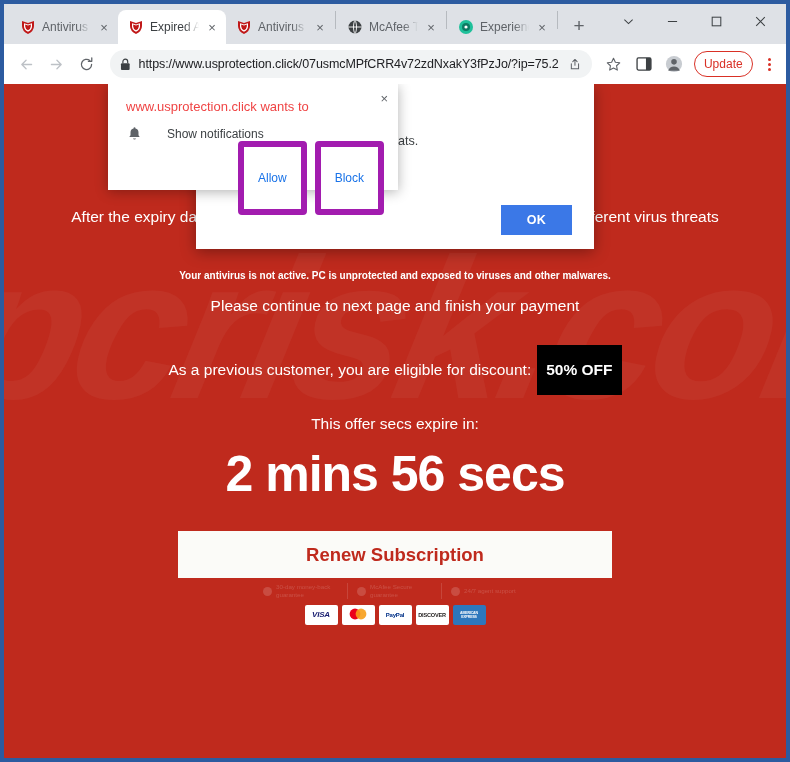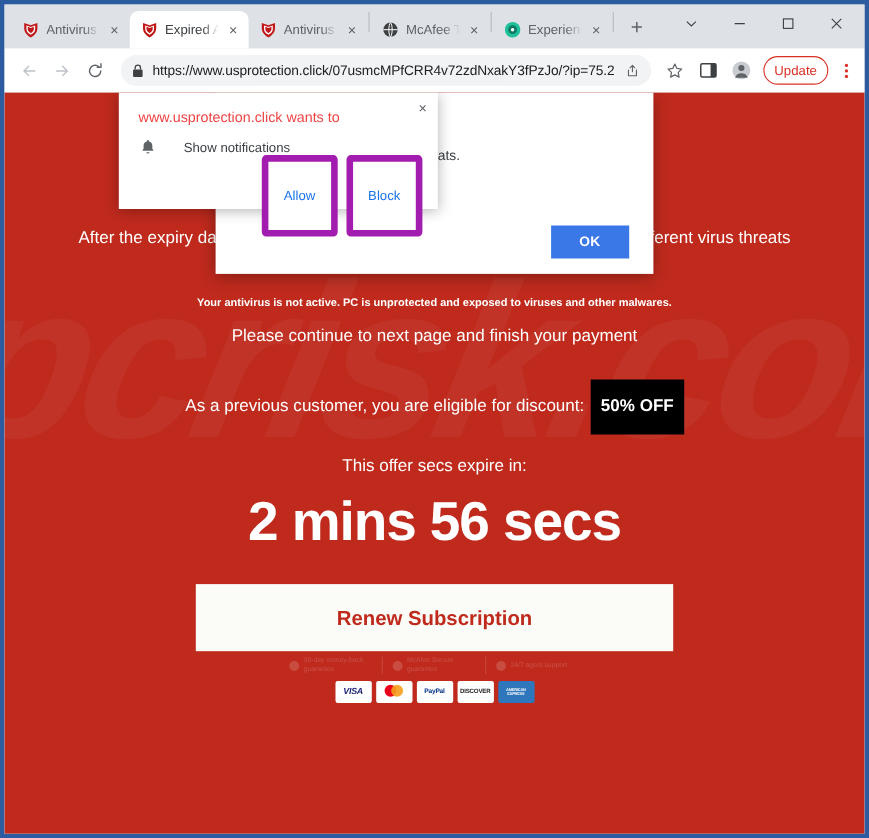--- a/index.html
+++ b/index.html
@@ -155,21 +155,21 @@
     font-weight: 700; font-size: 15.5px;
     padding: 16px 9px; margin-left: 6px;
     display: inline-block;
   }
   #offer-expire-label { font-size: 15.5px; margin-bottom: 12px; }
   #countdown {
     font-size: 50px; font-weight: 700;
     letter-spacing: -1px; margin: 10px 0 28px 0;
   }
   #renew-button {
-    width: 434px; height: 61px; margin: 0 auto;
+    width: 434px; height: 47px; margin: 0 auto;
     background: #fbfbf8; color: #bf2a1d;
     display: flex; align-items: center; justify-content: center;
     font-size: 18.5px; font-weight: 700;
   }
   #platform-line {
     margin-top: 24px; font-size: 11.5px; font-weight: 700;
     letter-spacing: 0.1px;
   }
   #trust-badges {
     display: flex; justify-content: center; align-items: center;

